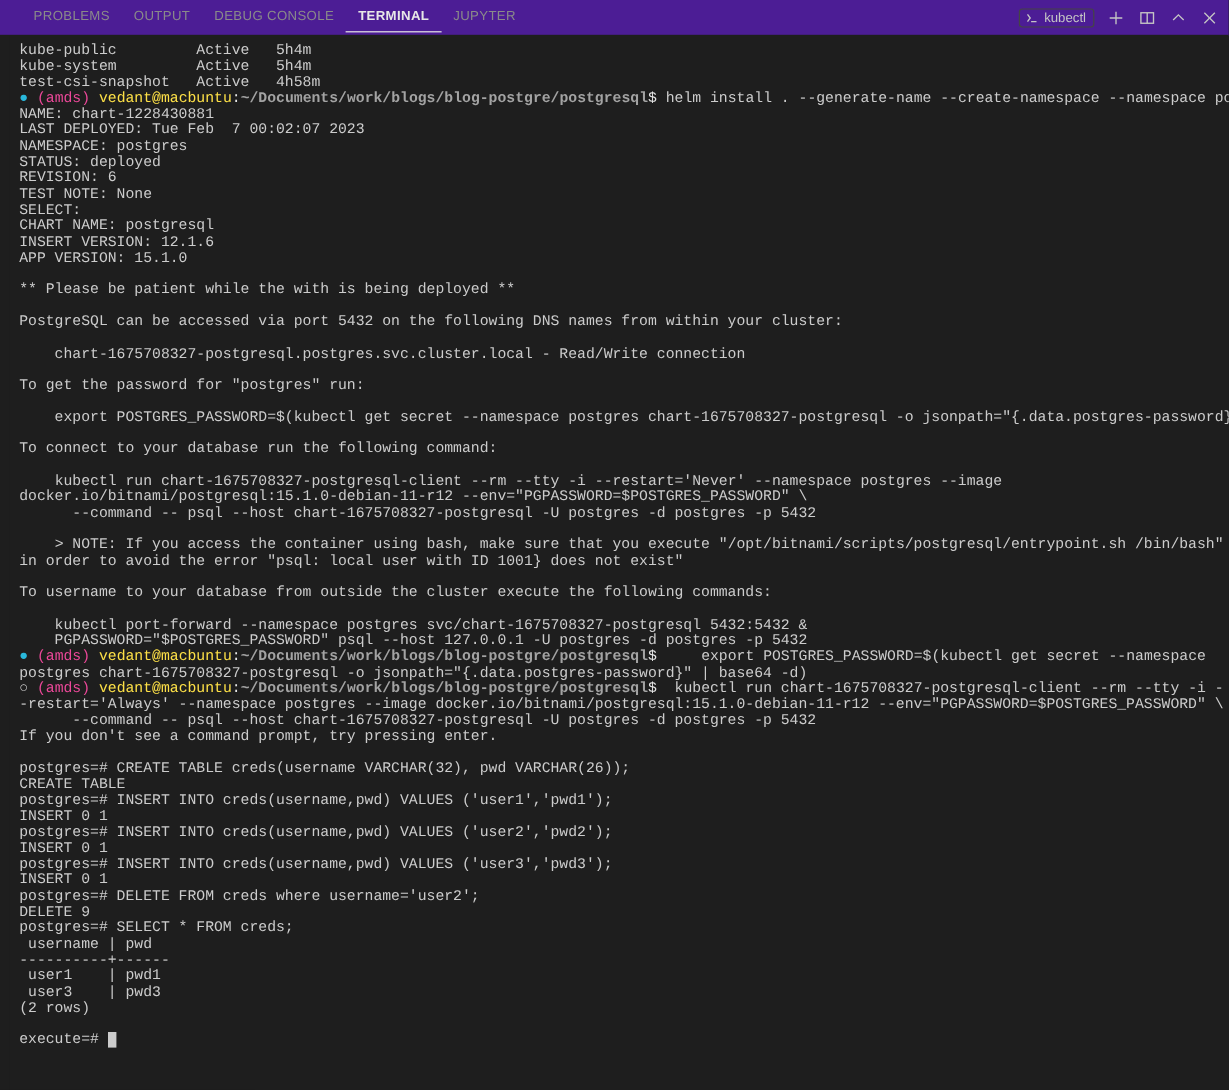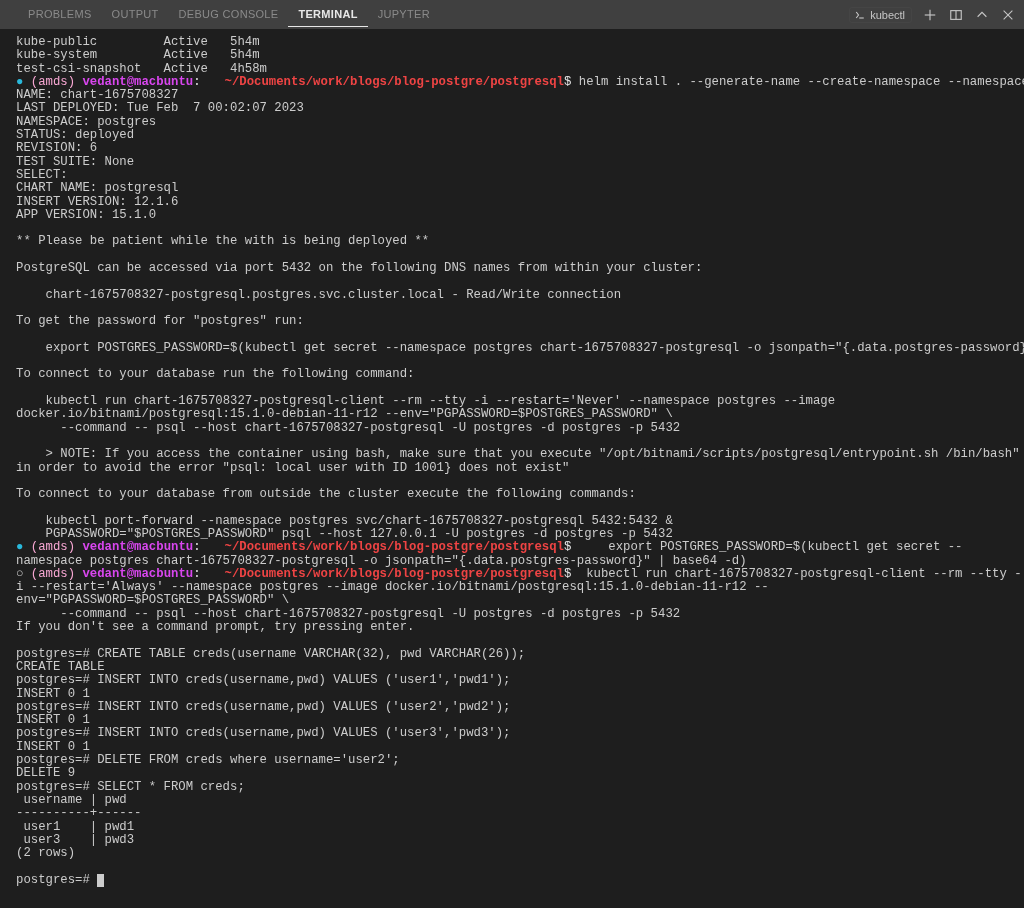--- a/index.html
+++ b/index.html
@@ -1,32 +1,32 @@
 <!DOCTYPE html>
 <html><head>
 <meta charset="utf-8">
 <style>
   * { margin:0; padding:0; box-sizing:border-box; }
   html,body { width:1024px; height:908px; background:#1e1e1e; font-family:"Consolas","Menlo","Courier New",monospace; font-size:12px; color:#cccccc; overflow:hidden; }
-  .panel-header { display:flex; align-items:center; height:30px; padding:0 8px 0 18px; background:#404040; border-bottom:1px solid #1e1e1e; font-family:-apple-system,BlinkMacSystemFont,"Segoe UI",sans-serif; font-size:11px; }
+  .panel-header { display:flex; align-items:center; height:30px; padding:0 8px 0 18px; background:#4c1d95; border-bottom:1px solid #1e1e1e; font-family:-apple-system,BlinkMacSystemFont,"Segoe UI",sans-serif; font-size:11px; }
   .tabs { display:flex; gap:0; }
   .tab { padding:6px 10px; color:#8a8a8a; cursor:pointer; text-transform:uppercase; letter-spacing:0.3px; }
   .tab.active { color:#e7e7e7; border-bottom:1px solid #e7e7e7;font-weight:bold; }
   .header-right { margin-left:auto; display:flex; align-items:center; gap:10px; color:#c5c5c5; }
   .header-icon { width:16px; height:16px; display:flex; align-items:center; justify-content:center; cursor:pointer; }
   .header-icon svg { width:14px; height:14px; stroke:#c5c5c5; fill:none; stroke-width:1.3; }
   .shell-select { border:1px solid #454545; border-radius:3px; padding:1px 6px 1px 4px; display:flex; align-items:center; gap:4px; color:#c5c5c5; font-size:11px; cursor:pointer; }
   .shell-select svg { width:12px; height:12px; stroke:#c5c5c5; fill:none; stroke-width:1.5; }
   .terminal-body { padding:6px 2px 0 16px; font-size:12.3px; line-height:13.3px; white-space:pre; color:#cccccc; }
   .status-dot { color:#29b8db; }
   .status-dot.open { color:#cccccc; }
-  .env { color:#f9a8d4; }
-  .user { color:#d946ef; font-weight:bold; }
+  .env { color:#ec4899; }
+  .user { color:#fde047; font-weight:normal; }
   .colon { color:#e7e7e7; }
-  .path { color:#ef4444; font-weight:bold;margin-left:24px; }
+  .path { color:#a3a3a3; font-weight:bold; }
   .dollar { color:#e7e7e7; }
   .cmd { color:#cccccc; }
   .cursor { display:inline-block; width:7px; height:13px; background:#cccccc; vertical-align:text-bottom; }
   .sidebar-stub { position:absolute; left:0; top:30px; width:8px; height:878px; background:#1e1e1e; }
 </style>
 </head>
 <body>
 
 <div class="panel-header">
   <div class="tabs">
@@ -69,26 +69,26 @@
     </div>
   </div>
 </div>
 
 <div class="sidebar-stub"></div>
 
 <div class="terminal-body"><span>kube-public         Active   5h4m</span>
 <span>kube-system         Active   5h4m</span>
 <span>test-csi-snapshot   Active   4h58m</span>
 <span><span class="status-dot">●</span> <span class="env">(amds)</span> <span class="user">vedant@macbuntu</span><span class="colon">:</span><span class="path">~/Documents/work/blogs/blog-postgre/postgresql</span><span class="dollar">$</span><span class="cmd"> helm install . --generate-name --create-namespace --namespace postgres</span></span>
-<span>NAME: chart-1675708327</span>
+<span>NAME: chart-1228430881</span>
 <span>LAST DEPLOYED: Tue Feb  7 00:02:07 2023</span>
 <span>NAMESPACE: postgres</span>
 <span>STATUS: deployed</span>
 <span>REVISION: 6</span>
-<span>TEST SUITE: None</span>
+<span>TEST NOTE: None</span>
 <span>SELECT:</span>
 <span>CHART NAME: postgresql</span>
 <span>INSERT VERSION: 12.1.6</span>
 <span>APP VERSION: 15.1.0</span>
 <span></span>
 <span>** Please be patient while the with is being deployed **</span>
 <span></span>
 <span>PostgreSQL can be accessed via port 5432 on the following DNS names from within your cluster:</span>
 <span></span>
 <span>    chart-1675708327-postgresql.postgres.svc.cluster.local - Read/Write connection</span>
@@ -97,21 +97,21 @@
 <span></span>
 <span>    export POSTGRES_PASSWORD=$(kubectl get secret --namespace postgres chart-1675708327-postgresql -o jsonpath="{.data.postgres-password}" | base64 -d)</span>
 <span></span>
 <span>To connect to your database run the following command:</span>
 <span></span>
 <span style="white-space:pre-wrap">    kubectl run chart-1675708327-postgresql-client --rm --tty -i --restart='Never' --namespace postgres --image docker.io/bitnami/postgresql:15.1.0-debian-11-r12 --env="PGPASSWORD=$POSTGRES_PASSWORD" \</span>
 <span>      --command -- psql --host chart-1675708327-postgresql -U postgres -d postgres -p 5432</span>
 <span></span>
 <span style="white-space:pre-wrap">    &gt; NOTE: If you access the container using bash, make sure that you execute "/opt/bitnami/scripts/postgresql/entrypoint.sh /bin/bash" in order to avoid the error "psql: local user with ID 1001} does not exist"</span>
 <span></span>
-<span>To connect to your database from outside the cluster execute the following commands:</span>
+<span>To username to your database from outside the cluster execute the following commands:</span>
 <span></span>
 <span>    kubectl port-forward --namespace postgres svc/chart-1675708327-postgresql 5432:5432 &amp;</span>
 <span>    PGPASSWORD="$POSTGRES_PASSWORD" psql --host 127.0.0.1 -U postgres -d postgres -p 5432</span>
 <span><span class="status-dot">●</span> <span class="env">(amds)</span> <span class="user">vedant@macbuntu</span><span class="colon">:</span><span class="path">~/Documents/work/blogs/blog-postgre/postgresql</span><span class="dollar">$</span><span class="cmd" style="white-space:pre-wrap">     export POSTGRES_PASSWORD=$(kubectl get secret --namespace postgres chart-1675708327-postgresql -o jsonpath="{.data.postgres-password}" | base64 -d)</span></span>
 <span><span class="status-dot open">○</span> <span class="env">(amds)</span> <span class="user">vedant@macbuntu</span><span class="colon">:</span><span class="path">~/Documents/work/blogs/blog-postgre/postgresql</span><span class="dollar">$</span><span class="cmd" style="white-space:pre-wrap">  kubectl run chart-1675708327-postgresql-client --rm --tty -i --restart='Always' --namespace postgres --image docker.io/bitnami/postgresql:15.1.0-debian-11-r12 --env="PGPASSWORD=$POSTGRES_PASSWORD" \</span></span>
 <span>      --command -- psql --host chart-1675708327-postgresql -U postgres -d postgres -p 5432</span>
 <span>If you don't see a command prompt, try pressing enter.</span>
 <span></span>
 <span>postgres=# CREATE TABLE creds(username VARCHAR(32), pwd VARCHAR(26));</span>
 <span>CREATE TABLE</span>
@@ -123,14 +123,14 @@
 <span>INSERT 0 1</span>
 <span>postgres=# DELETE FROM creds where username='user2';</span>
 <span>DELETE 9</span>
 <span>postgres=# SELECT * FROM creds;</span>
 <span> username | pwd  </span>
 <span>----------+------</span>
 <span> user1    | pwd1</span>
 <span> user3    | pwd3</span>
 <span>(2 rows)</span>
 <span></span>
-<span><span>postgres=# </span><span class="cursor"></span></span>
+<span><span>execute=# </span><span class="cursor"></span></span>
 </div>
 
 </body></html>

